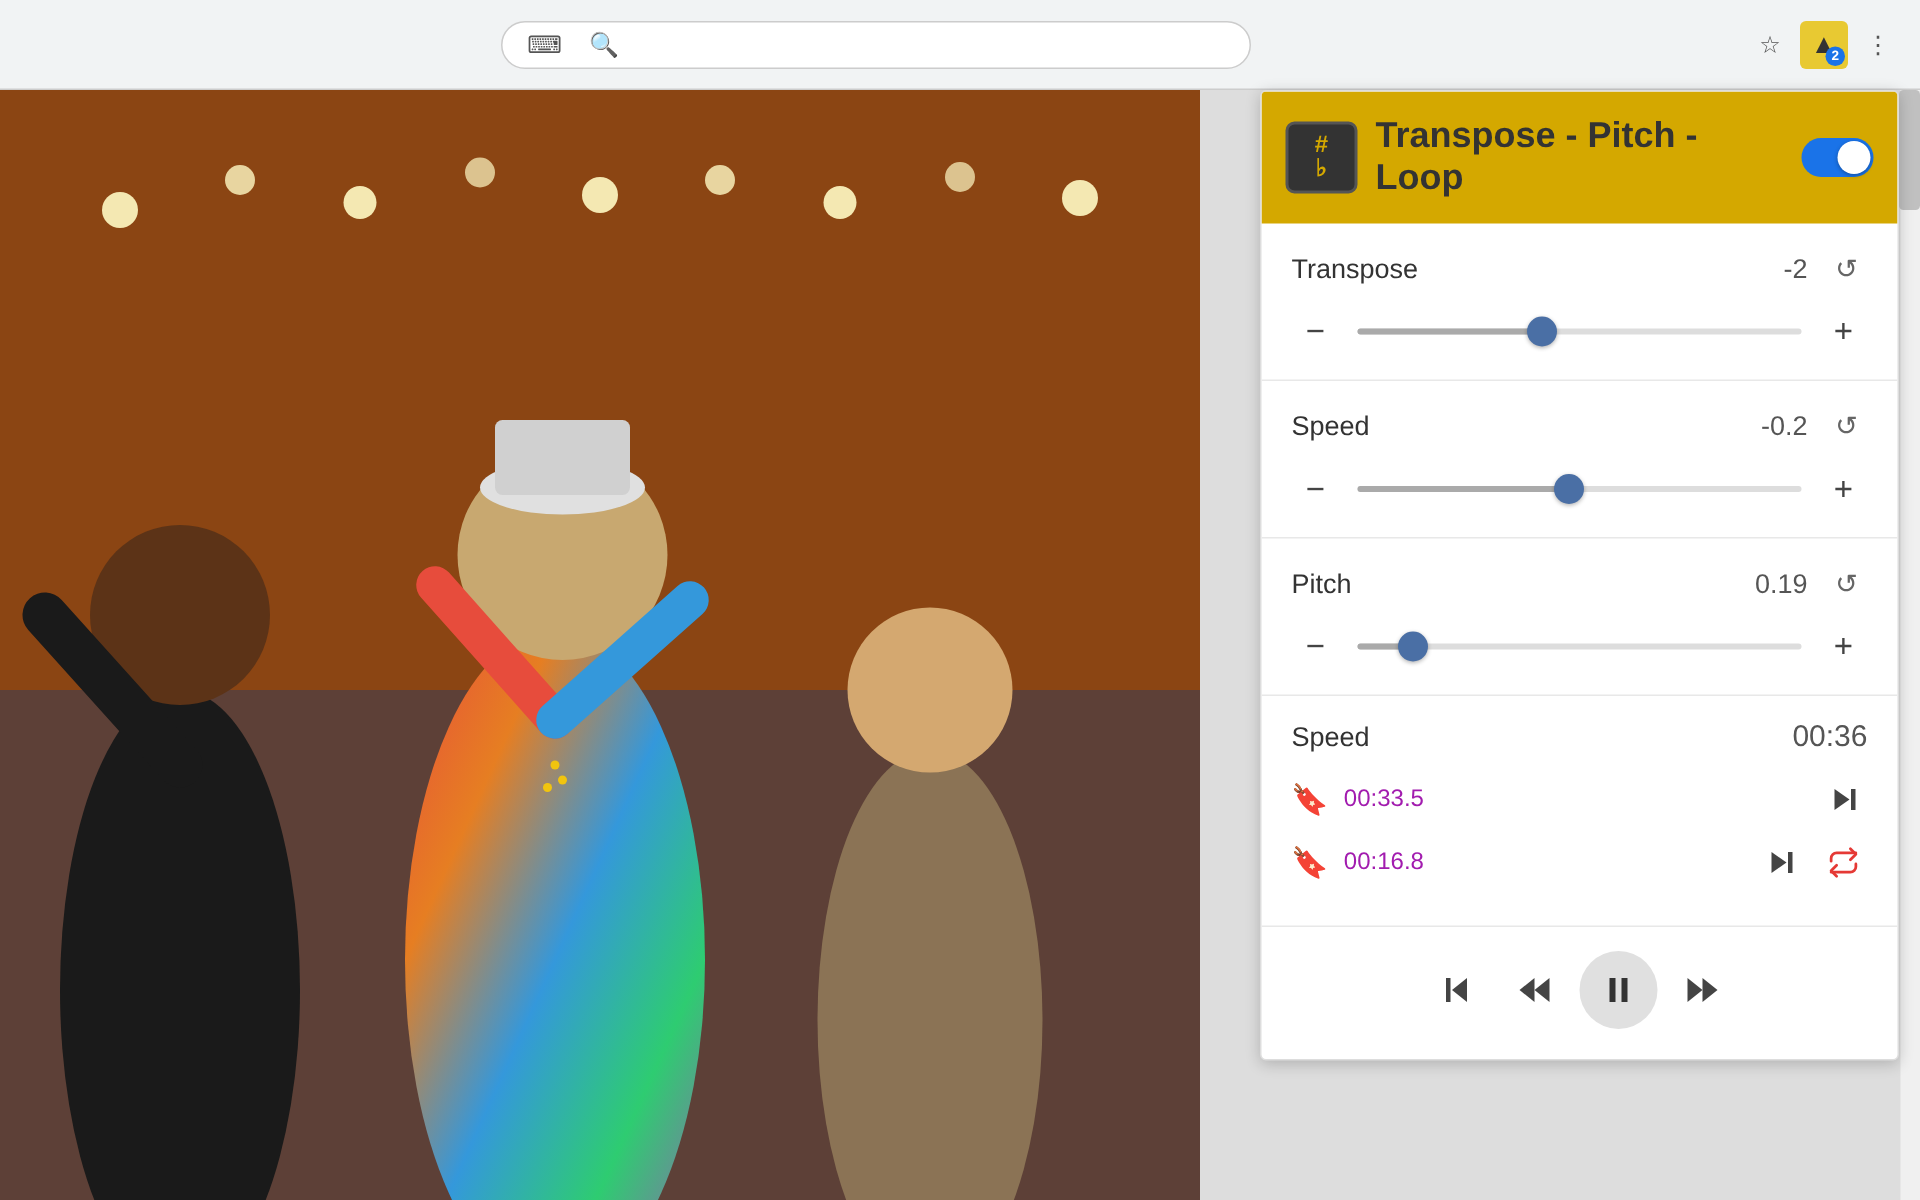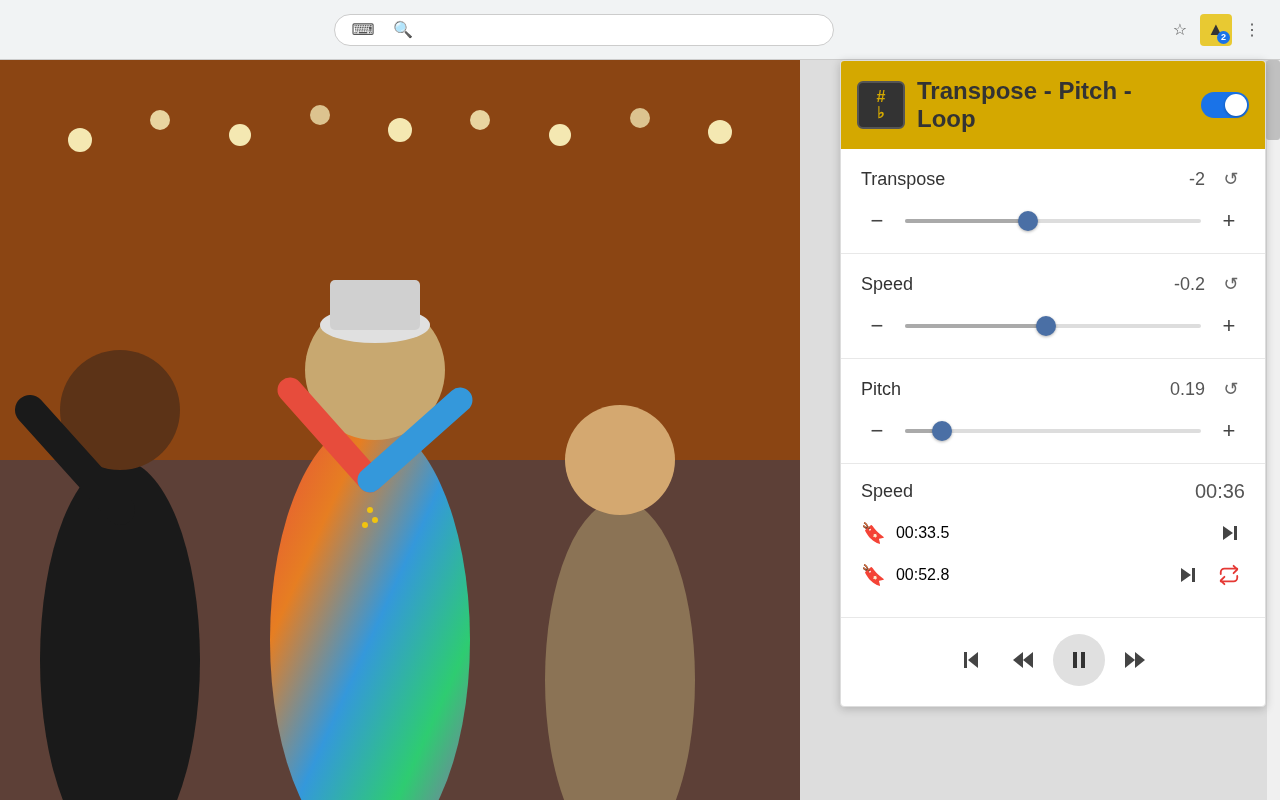--- a/index.html
+++ b/index.html
@@ -308,21 +308,21 @@
       margin-bottom: 10px;
     }
     .bookmark-icon {
       font-size: 20px;
       color: #555;
       cursor: pointer;
       flex-shrink: 0;
     }
     .loop-timestamp {
       font-size: 16px;
-      color: #000000;
+      color: #a21caf;
       flex: 1;
     }
     .jump-btn {
       width: 32px;
       height: 32px;
       border: none;
       background: transparent;
       cursor: pointer;
       font-size: 18px;
       color: #444;
@@ -550,21 +550,21 @@
         <button class="jump-btn">
           <svg width="20" height="20" viewBox="0 0 20 20">
             <polygon points="4,3 14,10 4,17" fill="#444"></polygon>
             <rect x="15" y="3" width="3" height="14" fill="#444"></rect>
           </svg>
         </button>
       </div>
 
       <div class="loop-item">
         <span class="bookmark-icon">🔖</span>
-        <span class="loop-timestamp">00:52.8</span>
+        <span class="loop-timestamp">00:16.8</span>
         <button class="jump-btn">
           <svg width="20" height="20" viewBox="0 0 20 20">
             <polygon points="4,3 14,10 4,17" fill="#444"></polygon>
             <rect x="15" y="3" width="3" height="14" fill="#444"></rect>
           </svg>
         </button>
         <button class="loop-repeat-btn">
           <svg width="22" height="22" viewBox="0 0 24 24">
             <path d="M17 2l4 4-4 4" stroke="#e53935" stroke-width="2" fill="none" stroke-linecap="round" stroke-linejoin="round"></path>
             <path d="M3 11V9a4 4 0 0 1 4-4h14" stroke="#e53935" stroke-width="2" fill="none" stroke-linecap="round"></path>

